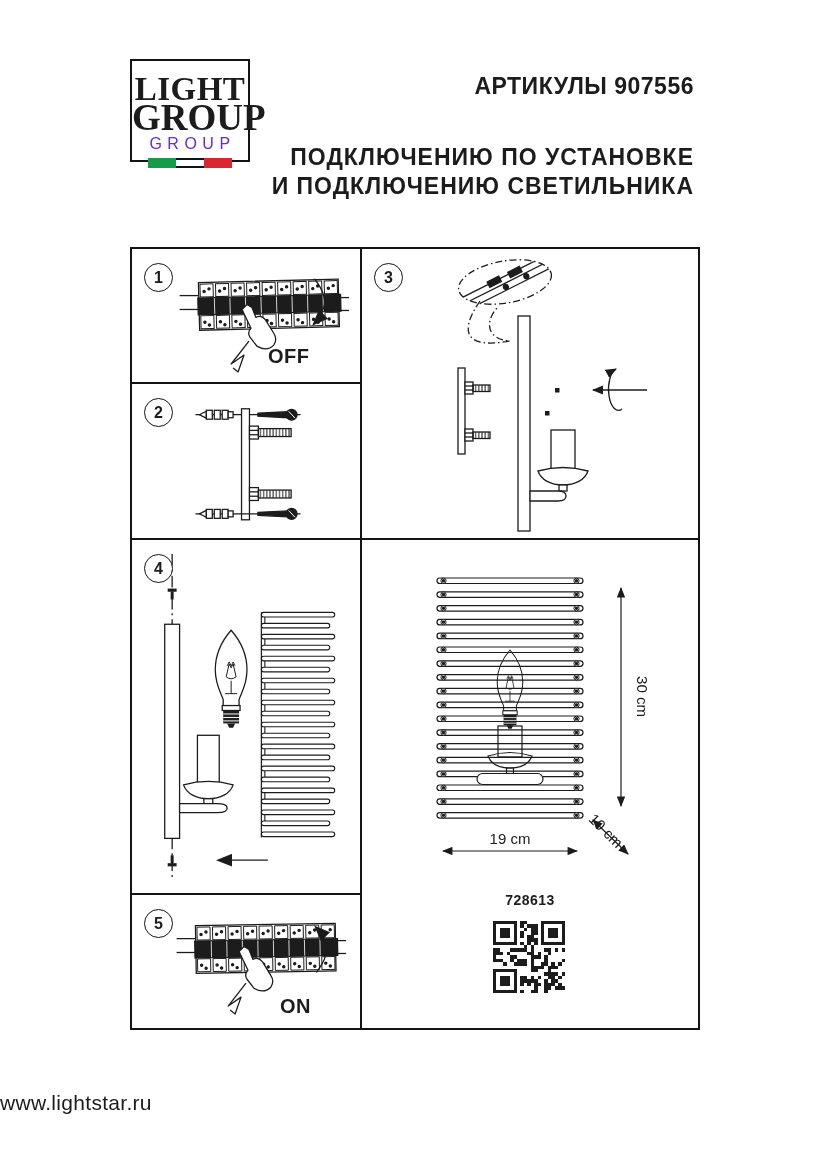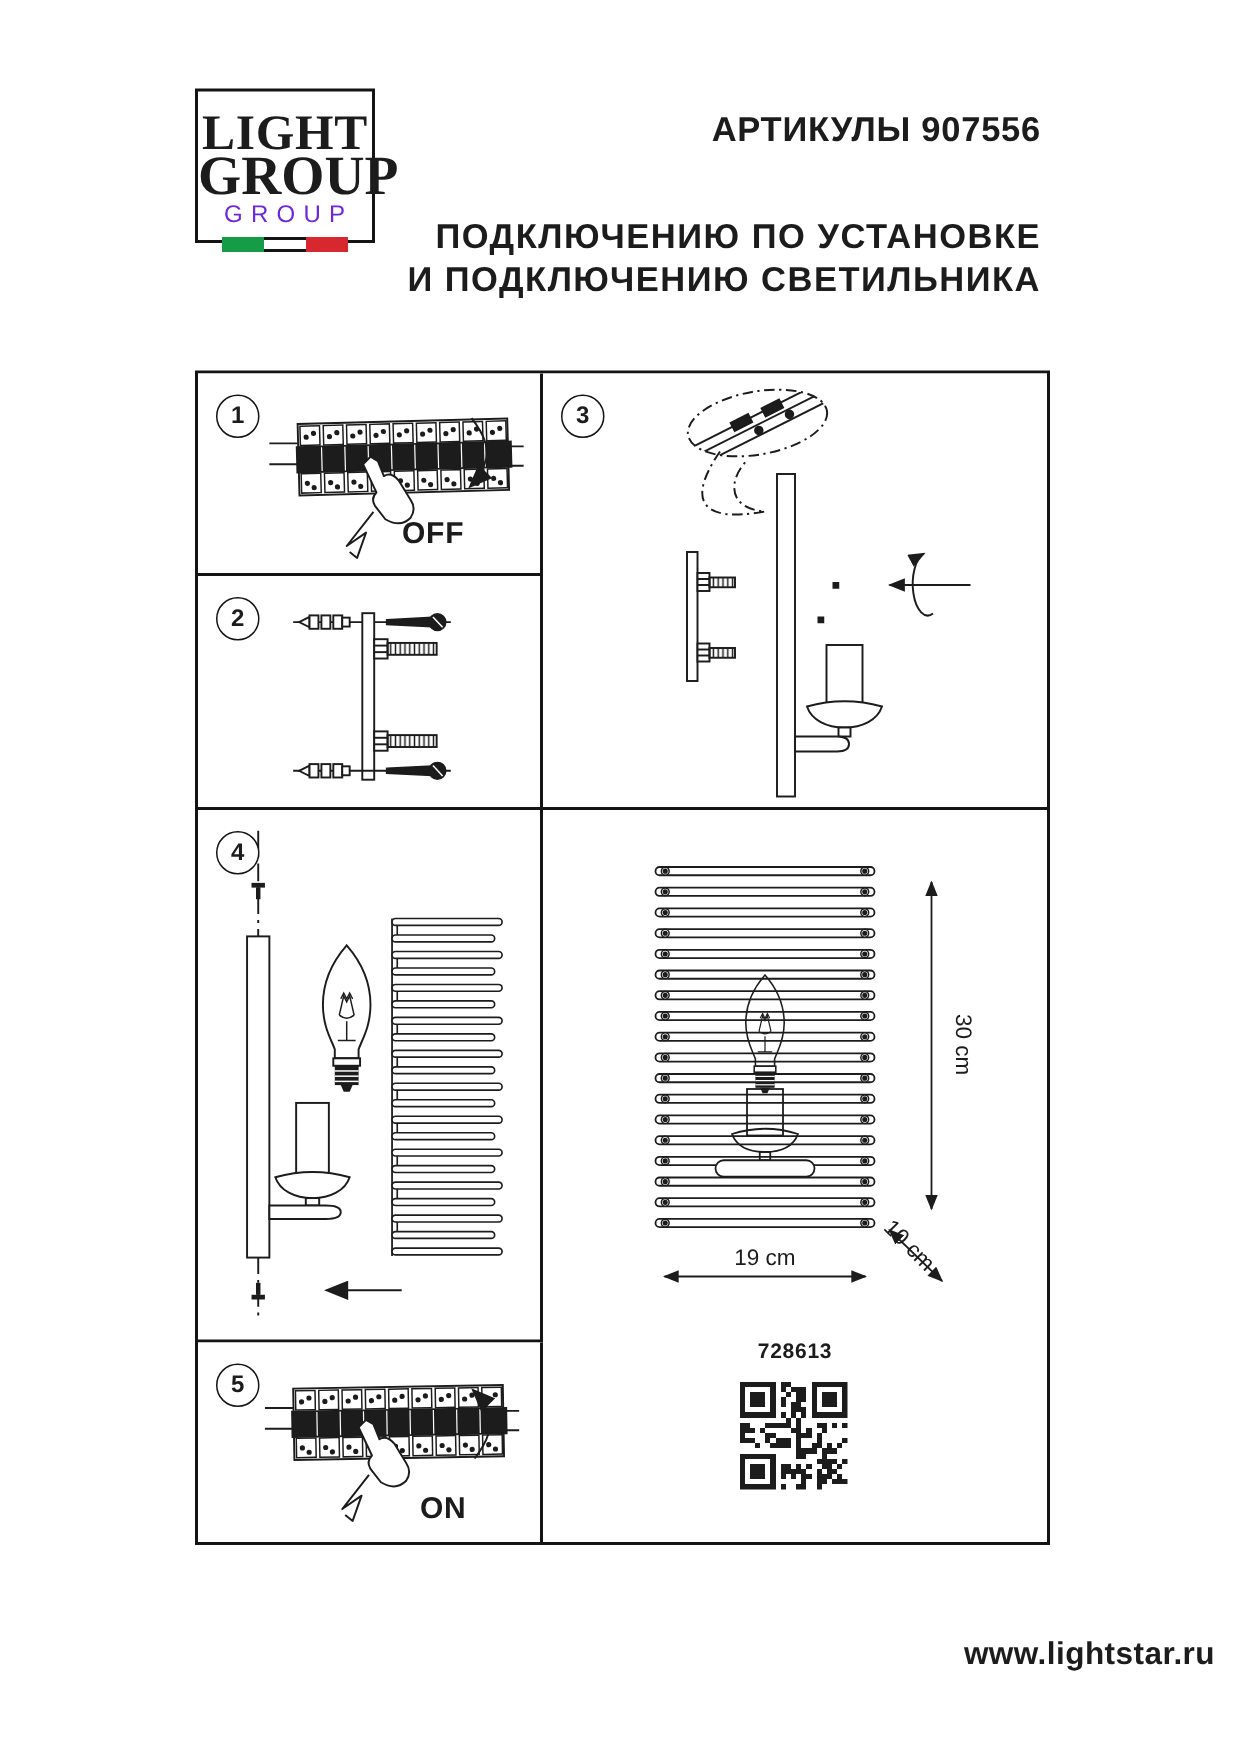--- a/index.html
+++ b/index.html
@@ -39,22 +39,22 @@
   #onLabel{left:148px;top:100px;}
   
   .dim-label{position:absolute;font-size:15px;color:#1c1c1c;z-index:2;}
   #dimH{left:250px;top:148px;width:60px;text-align:center;transform:rotate(90deg);}
   #dimW{left:118px;top:290px;width:60px;text-align:center;}
   #dimD{left:214px;top:282px;width:60px;text-align:center;transform:rotate(45deg);}
   .article-num{position:absolute;left:0;right:0;top:352px;text-align:center;
                font-size:14px;font-weight:bold;letter-spacing:0.5px;}
   #qr{position:absolute;left:131px;top:381px;width:72px;height:72px;}
   
-  .footer{position:absolute;left:0;right:16px;top:1091px;text-align:right;
-          font-size:21px;font-weight:bold;letter-spacing:0.3px;}
+  .footer{position:absolute;left:0;right:16px;top:1091px;text-align:left;
+          font-size:21px;font-weight:normal;letter-spacing:0.3px;}
 </style>
 </head>
 <body>
 
 <svg width="0" height="0" style="position:absolute">
   <defs>
     <pattern id="thread" width="3.2" height="10" patternUnits="userSpaceOnUse">
       <line x1="1.6" y1="0" x2="1.6" y2="10" stroke="#1c1c1c" stroke-width="1"></line>
     </pattern>
     <marker id="arr" viewBox="0 0 10 8" refX="9" refY="4" markerWidth="9" markerHeight="7" orient="auto-start-reverse">

